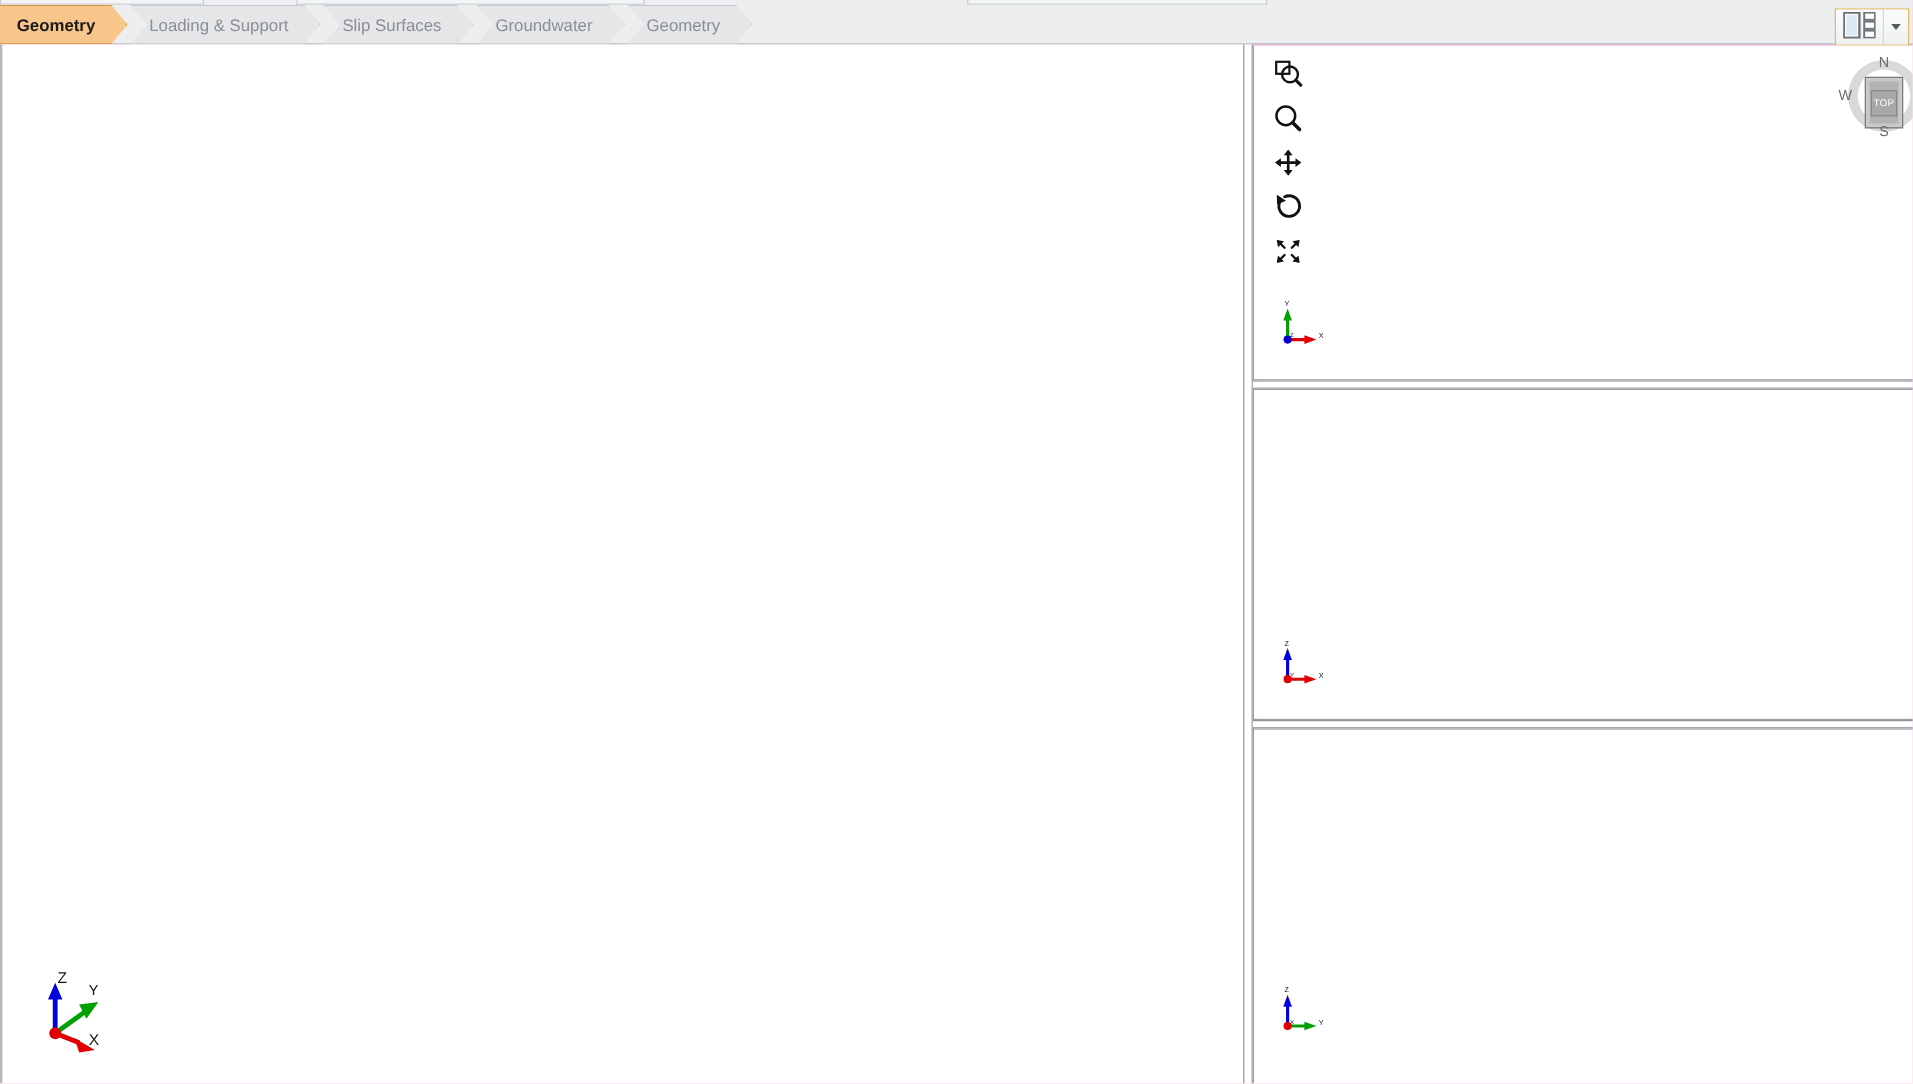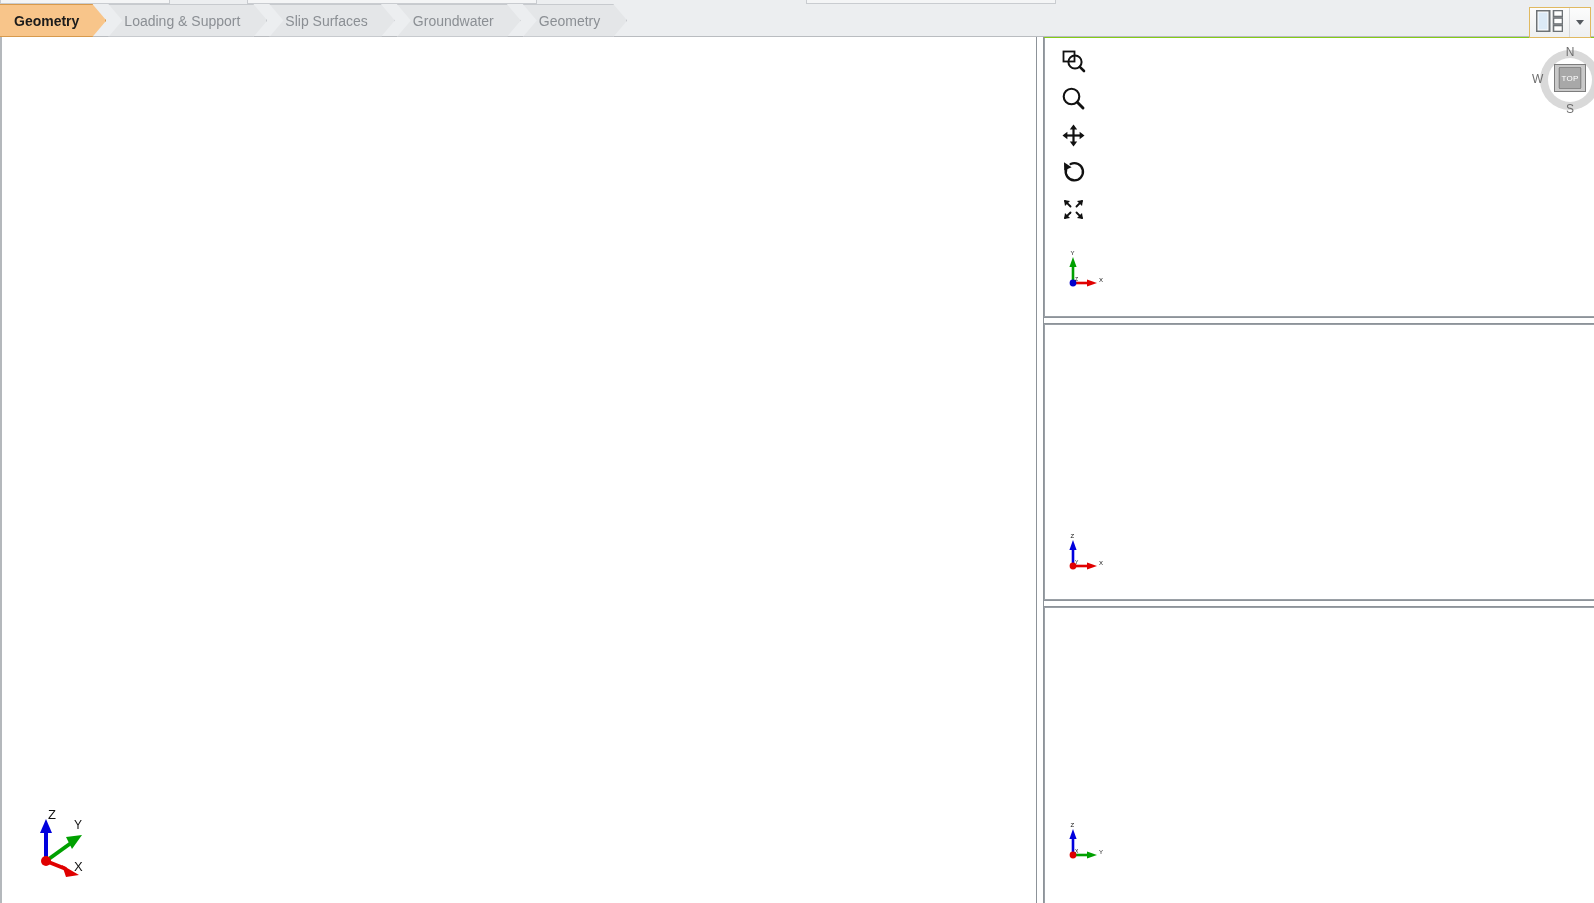--- a/index.html
+++ b/index.html
@@ -15,21 +15,21 @@
     font-family: "Liberation Sans", sans-serif;
     font-size: 13px;
     color: #333;
     -webkit-font-smoothing: antialiased;
   }
 
   #app {
     position: relative;
     width: 1594px;
     height: 903px;
-    background: #84cc16;
+    background: #f9a8d4;
   }
 
   
   .top-sliver {
     position: absolute;
     left: 0; top: 0;
     width: 1594px; height: 5px;
     background: #eceef0;
     border-bottom: 1px solid #e3e5e7;
     box-sizing: border-box;
@@ -219,21 +219,21 @@
     content: "";
     position: absolute;
     left: 8px; top: 8px;
     width: 44px; height: 44px;
     border-radius: 50%;
     background: #ffffff;
   }
   .cube {
     position: absolute;
     left: 22px; top: 22px;
-    width: 32px; height: 28px;
+    width: 32px; height: 43px;
     background: #b3b3b3;
     border: 1px solid #7d7d7d;
     box-sizing: border-box;
     display: flex;
     align-items: center;
     justify-content: center;
     box-shadow: inset 0 0 0 3px #c9c9c9;
     cursor: pointer;
   }
   .cube-face {

